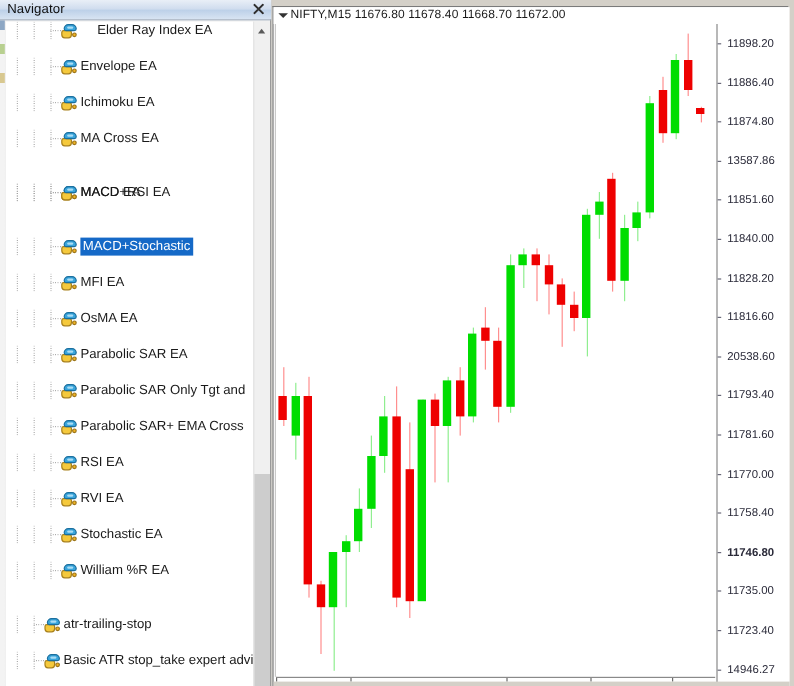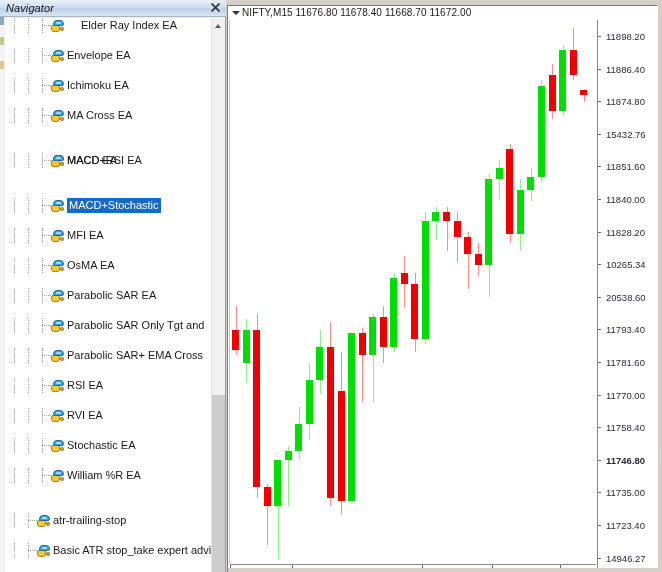--- a/index.html
+++ b/index.html
@@ -24,21 +24,20 @@
     width: 226px; height: 572px;
     background: #f0f0f0;
     border-right: 1px solid #9a9a9a;
   }
   #nav-titlebar {
     position: absolute;
     left: 0; top: 0;
     width: 226px; height: 17px;
     background: linear-gradient(to bottom, #e9eff7 0%, #cfdcee 48%, #bcd0e8 52%, #d8e4f2 100%);
     border-bottom: 1px solid #a8b4c4;
-    font-style: italic;
   }
   #nav-title {
     position: absolute;
     left: 6px; top: 1px;
     font-size: 11px;
     color: #101010;
     letter-spacing: 0.1px;
     line-height: 15px;
   }
   #nav-close {
@@ -675,29 +674,29 @@
         </div>
 
       <div id="price-axis">
           <div class="price-tick-mark" style="top: 16px;"></div>
           <div class="price-tick-label" style="top: 12px;">11898.20</div>
           <div class="price-tick-mark" style="top: 48.6px;"></div>
           <div class="price-tick-label" style="top: 44.6px;">11886.40</div>
           <div class="price-tick-mark" style="top: 81.2px;"></div>
           <div class="price-tick-label" style="top: 77.2px;">11874.80</div>
           <div class="price-tick-mark" style="top: 113.8px;"></div>
-          <div class="price-tick-label" style="top: 109.8px;">15432.76</div>
+          <div class="price-tick-label" style="top: 109.8px;">13587.86</div>
           <div class="price-tick-mark" style="top: 146.4px;"></div>
           <div class="price-tick-label" style="top: 142.4px;">11851.60</div>
           <div class="price-tick-mark" style="top: 179px;"></div>
           <div class="price-tick-label" style="top: 175px;">11840.00</div>
           <div class="price-tick-mark" style="top: 211.6px;"></div>
           <div class="price-tick-label" style="top: 207.6px;">11828.20</div>
           <div class="price-tick-mark" style="top: 244.2px;"></div>
-          <div class="price-tick-label" style="top: 240.2px;">10265.34</div>
+          <div class="price-tick-label" style="top: 240.2px;">11816.60</div>
           <div class="price-tick-mark" style="top: 276.8px;"></div>
           <div class="price-tick-label" style="top: 272.8px;">20538.60</div>
           <div class="price-tick-mark" style="top: 309.4px;"></div>
           <div class="price-tick-label" style="top: 305.4px;">11793.40</div>
           <div class="price-tick-mark" style="top: 342px;"></div>
           <div class="price-tick-label" style="top: 338px;">11781.60</div>
           <div class="price-tick-mark" style="top: 374.6px;"></div>
           <div class="price-tick-label" style="top: 370.6px;">11770.00</div>
           <div class="price-tick-mark" style="top: 407.2px;"></div>
           <div class="price-tick-label" style="top: 403.2px;">11758.40</div>

